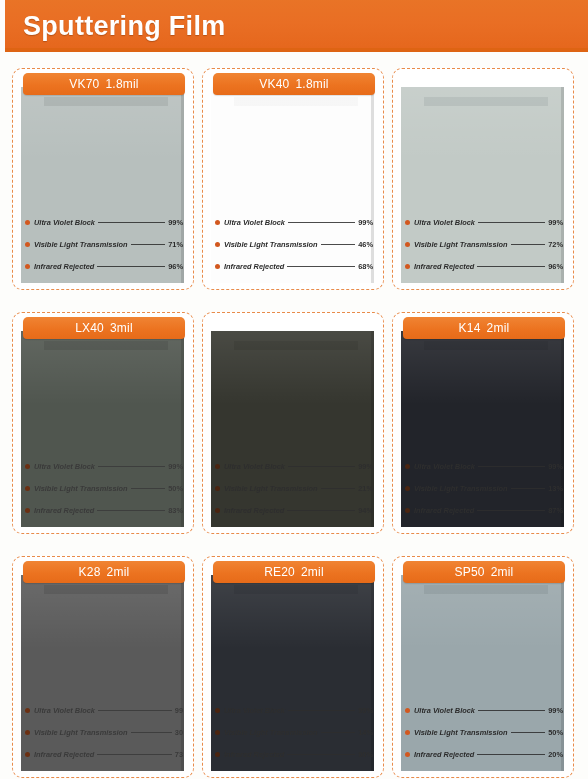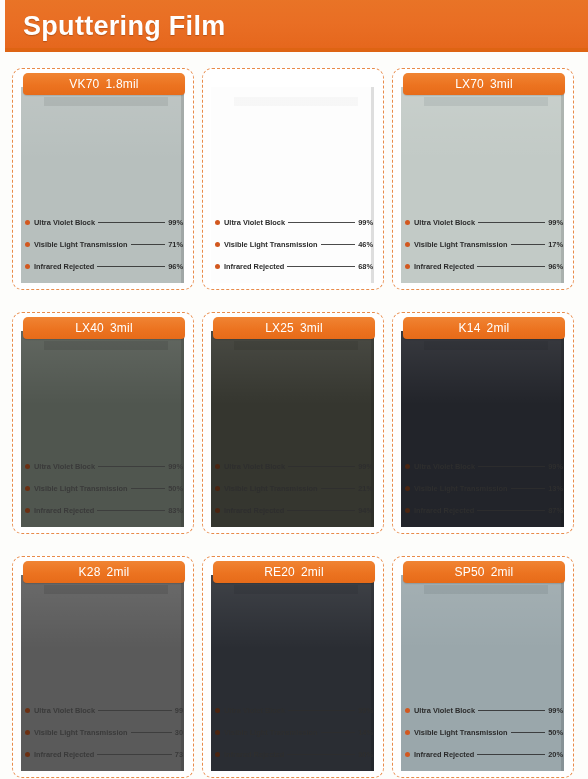--- a/index.html
+++ b/index.html
@@ -132,21 +132,21 @@
     font-size: 7.4px;
     font-weight: bold;
     white-space: nowrap;
   }
   .dot {
     width: 5px; height: 5px;
     border-radius: 50%;
     flex: 0 0 auto;
     margin-right: 4px;
   }
-  .spec-label { flex: 0 0 auto; }
+  .spec-label { flex: 0 0 auto; font-style: italic; }
   .leader {
     flex: 1 1 auto;
     height: 0;
     border-top: 1px solid currentColor;
     margin: 0 3px 0 3px;
     opacity: .85;
     min-width: 8px;
   }
   .spec-value { flex: 0 0 auto; text-align: left; }
 
@@ -201,20 +201,23 @@
           </div>
         </div>
       </div>
       <div class="card">
         <div class="swatch">
           <div class="sheet" style="background: rgb(253, 253, 253);"></div>
           <div class="strip" style="background: rgb(240, 240, 240);"></div>
           <div class="gloss"></div>
           <div class="edge"></div>
         </div>
+        <div class="card-header">
+          <div class="card-title"><span class="code">VK40</span><span class="thick">1.8mil</span></div>
+        </div>
         <div class="specs t-dark">
           <div class="spec-row">
             <span class="dot"></span>
             <span class="spec-label">Ultra Violet Block</span>
             <span class="leader"></span>
             <span class="spec-value">99%</span>
           </div>
           <div class="spec-row">
             <span class="dot"></span>
             <span class="spec-label">Visible Light Transmission</span>
@@ -229,35 +232,32 @@
           </div>
         </div>
       </div>
       <div class="card">
         <div class="swatch">
           <div class="sheet" style="background: rgb(194, 202, 198);"></div>
           <div class="strip" style="background: rgb(166, 174, 173);"></div>
           <div class="gloss"></div>
           <div class="edge"></div>
         </div>
-        <div class="card-header">
-          <div class="card-title"><span class="code">LX70</span><span class="thick">3mil</span></div>
-        </div>
         <div class="specs t-dark">
           <div class="spec-row">
             <span class="dot"></span>
             <span class="spec-label">Ultra Violet Block</span>
             <span class="leader"></span>
             <span class="spec-value">99%</span>
           </div>
           <div class="spec-row">
             <span class="dot"></span>
             <span class="spec-label">Visible Light Transmission</span>
             <span class="leader"></span>
-            <span class="spec-value">17%</span>
+            <span class="spec-value">72%</span>
           </div>
           <div class="spec-row">
             <span class="dot"></span>
             <span class="spec-label">Infrared Rejected</span>
             <span class="leader"></span>
             <span class="spec-value">96%</span>
           </div>
         </div>
       </div>
       <div class="card">
@@ -291,23 +291,20 @@
           </div>
         </div>
       </div>
       <div class="card">
         <div class="swatch">
           <div class="sheet" style="background: rgb(53, 54, 47);"></div>
           <div class="strip" style="background: rgb(42, 43, 37);"></div>
           <div class="gloss"></div>
           <div class="edge"></div>
         </div>
-        <div class="card-header">
-          <div class="card-title"><span class="code">LX25</span><span class="thick">3mil</span></div>
-        </div>
         <div class="specs t-ghost">
           <div class="spec-row">
             <span class="dot"></span>
             <span class="spec-label">Ultra Violet Block</span>
             <span class="leader"></span>
             <span class="spec-value">99%</span>
           </div>
           <div class="spec-row">
             <span class="dot"></span>
             <span class="spec-label">Visible Light Transmission</span>

